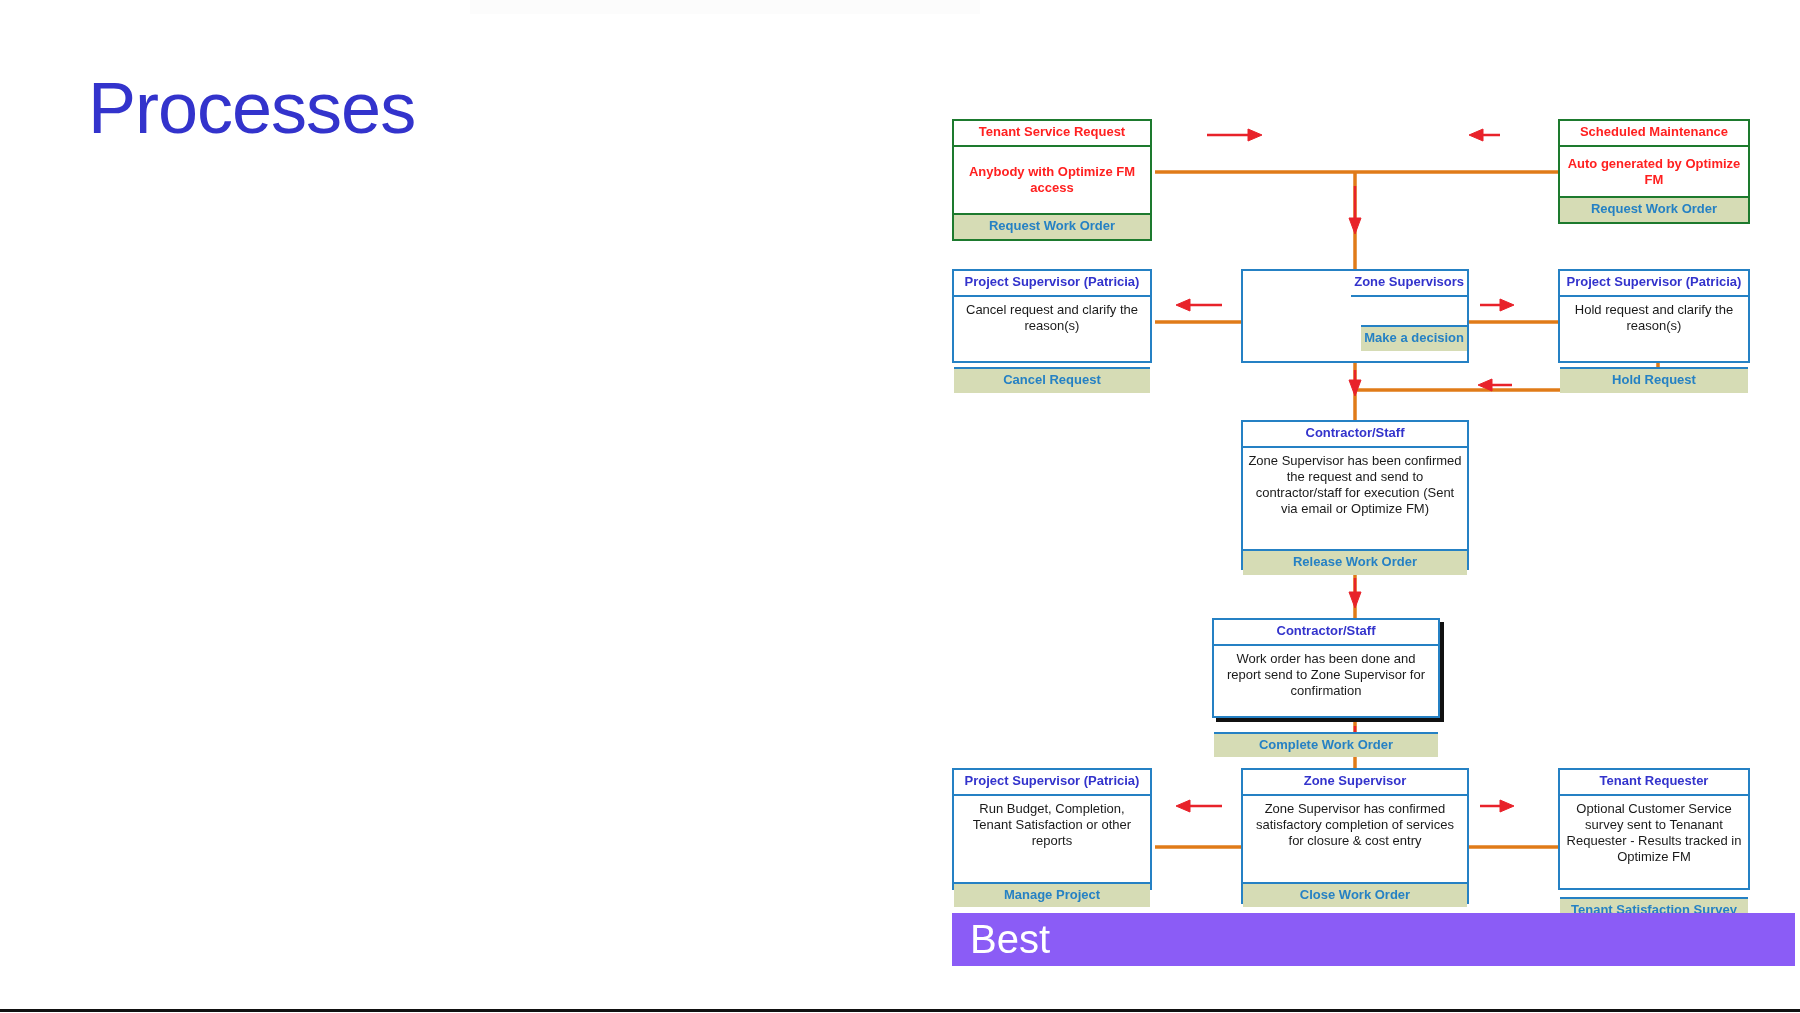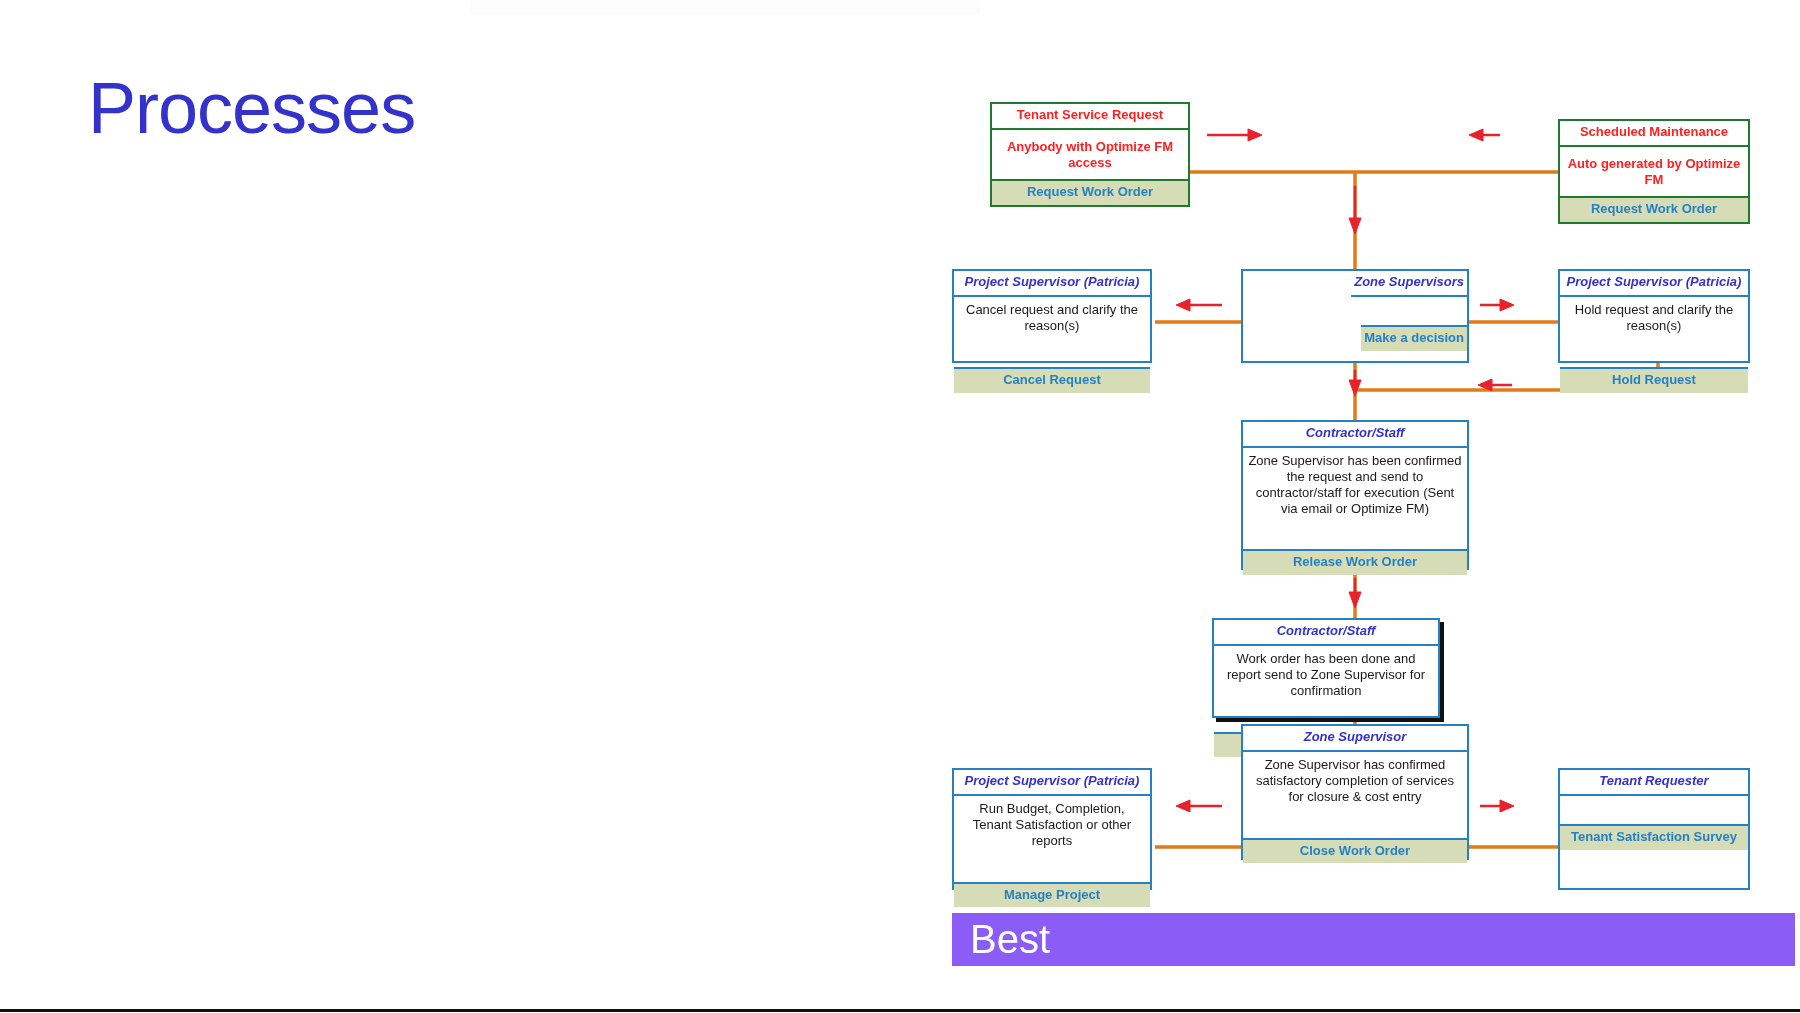--- a/index.html
+++ b/index.html
@@ -63,21 +63,20 @@
     padding: 4px 3px 5px 3px;
     font-weight: 600;
   }
   .node.green > .node-head {
     border-bottom: 2px solid #1d7a2e;
     color: #ff2020;
   }
   .node.blue > .node-head {
     border-bottom: 2px solid #2581c4;
     color: #3333cc;
-    font-style: italic;
   }
 
   .node-body {
     box-sizing: border-box;
     flex: 1 1 auto;
     display: flex;
     align-items: center;
     justify-content: center;
     text-align: center;
     font-size: 13px;
@@ -203,21 +202,21 @@
       <polygon points="1349,740 1355,756 1361,740"></polygon>
 
       <line x1="1185" y1="806" x2="1222" y2="806" stroke-width="2.5"></line>
       <polygon points="1190,800 1176,806 1190,812"></polygon>
 
       <line x1="1480" y1="806" x2="1505" y2="806" stroke-width="2.5"></line>
       <polygon points="1500,800 1514,806 1500,812"></polygon>
     </g>
   </svg>
 
-  <div class="node green" style="left:952px; top:102px; width:200px; height:105px;margin-left:38px;">
+  <div class="node green" style="left:952px; top:119px; width:200px; height:122px;">
     <div class="node-head">Tenant Service Request</div>
     <div class="node-body">Anybody with Optimize FM access</div>
     <div class="node-foot">Request Work Order</div>
   </div>
 
   <div class="node green" style="left:1558px; top:119px; width:192px; height:105px;">
     <div class="node-head">Scheduled Maintenance</div>
     <div class="node-body">Auto generated by Optimize FM</div>
     <div class="node-foot">Request Work Order</div>
   </div>
@@ -250,26 +249,27 @@
     <div class="node-body">Work order has been done and report send to Zone Supervisor for confirmation</div>
     <div class="node-foot">Complete Work Order</div>
   </div>
 
   <div class="node blue" style="left:952px; top:768px; width:200px; height:122px;">
     <div class="node-head">Project Supervisor (Patricia)</div>
     <div class="node-body">Run Budget, Completion, Tenant Satisfaction or other reports</div>
     <div class="node-foot">Manage Project</div>
   </div>
 
-  <div class="node blue" style="left:1241px; top:724px; width:228px; height:136px;">
+  <div class="node blue" style="left:1241px; top:768px; width:228px; height:136px;">
     <div class="node-head">Zone Supervisor</div>
     <div class="node-body">Zone Supervisor has confirmed satisfactory completion of services for closure &amp; cost entry</div>
     <div class="node-foot">Close Work Order</div>
   </div>
 
   <div class="node blue" style="left:1558px; top:768px; width:192px; height:122px;">
     <div class="node-head">Tenant Requester</div>
+    <div class="node-body">Optional Customer Service survey sent to Tenanant Requester - Results tracked in Optimize FM</div>
     <div class="node-foot">Tenant Satisfaction Survey</div>
   </div>
 </div>
 
 <div id="best-banner">Best</div>
 <div id="bottom-rule"></div>
 
 </body></html>

